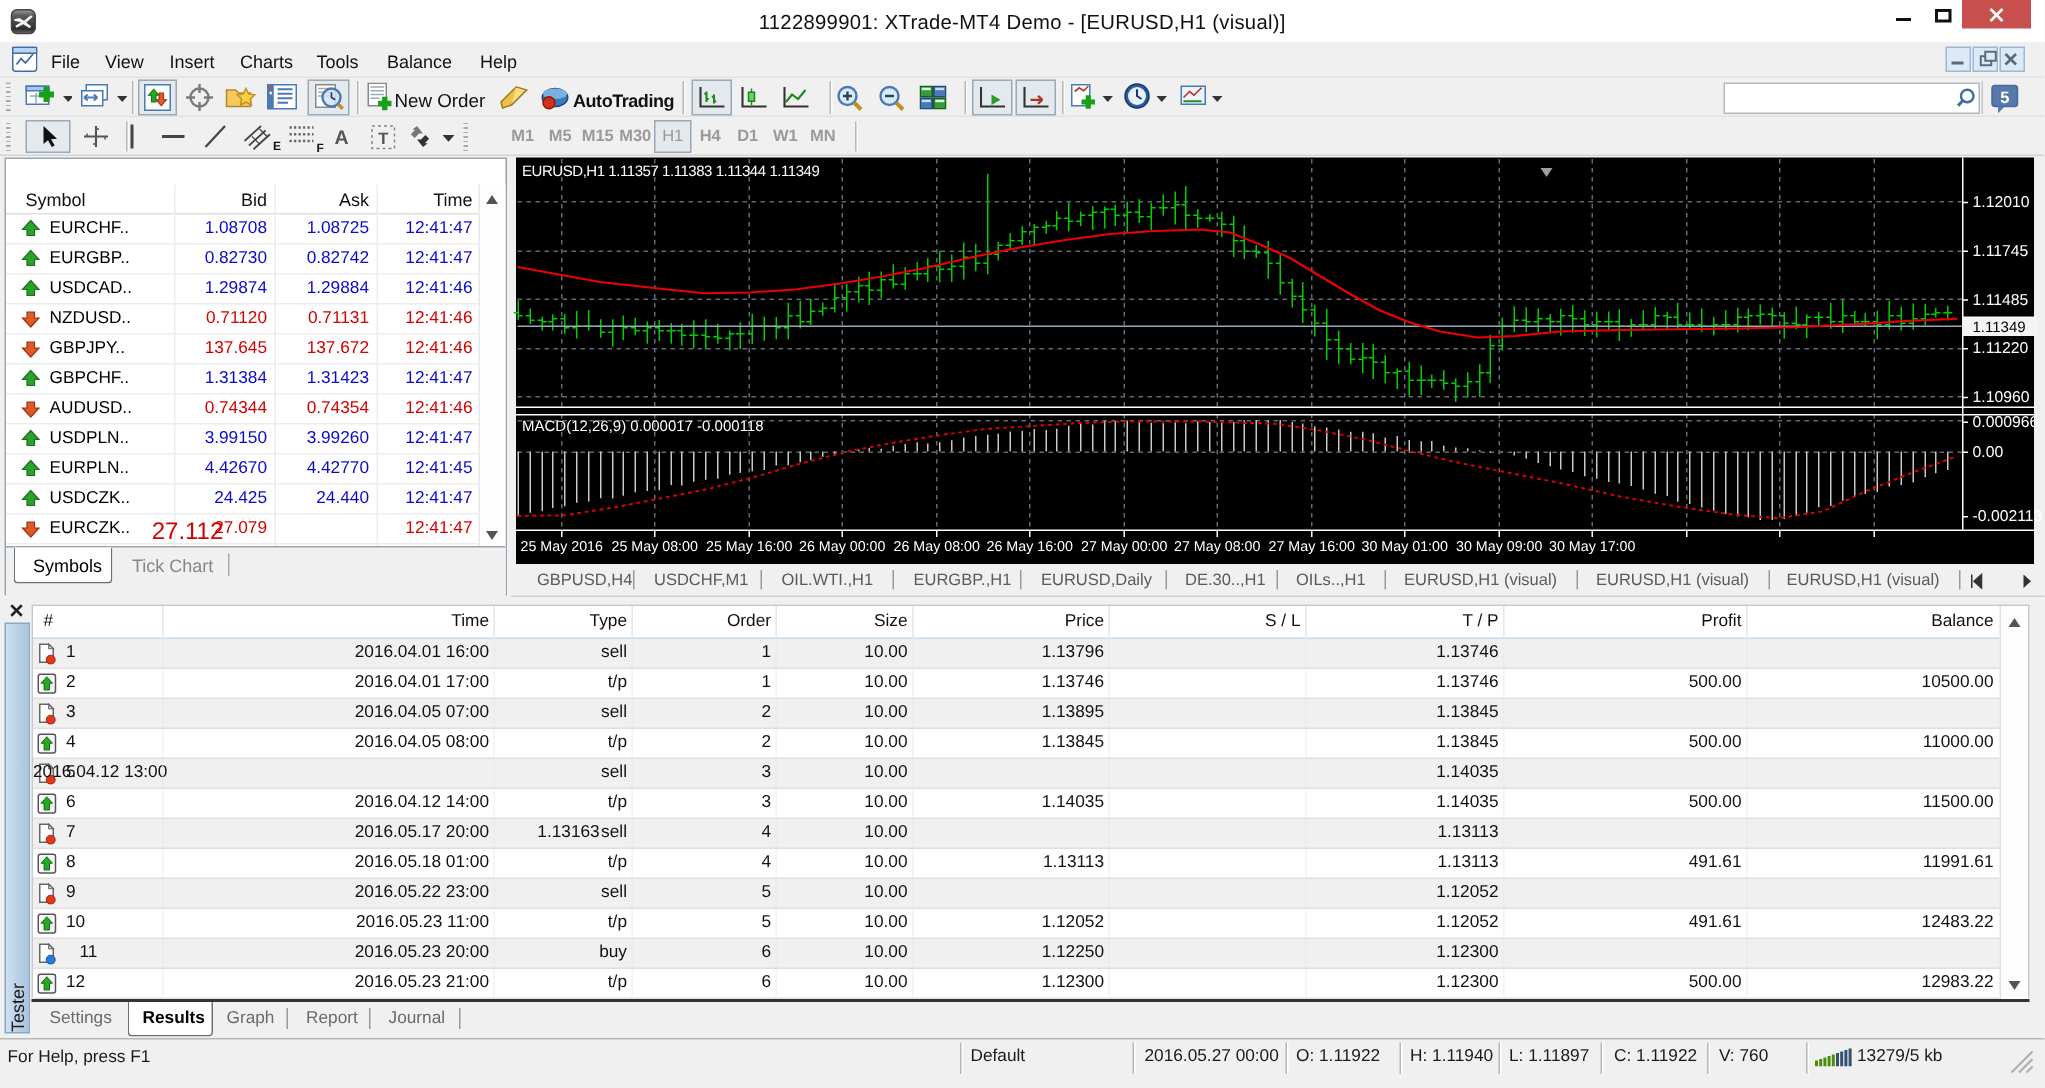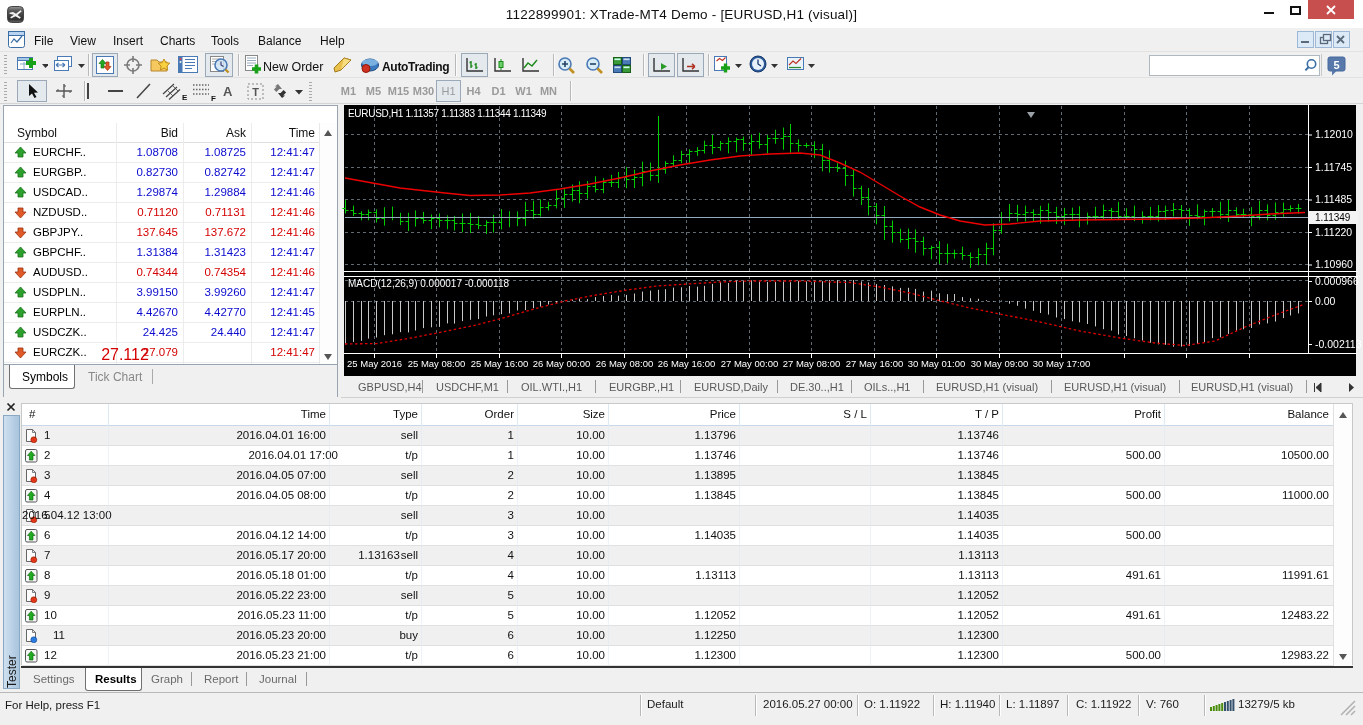--- a/index.html
+++ b/index.html
@@ -522,21 +522,21 @@
 <div class="tx" style="left:0;top:25px;width:583px;text-align:right;font-size:11.5px;color:#111">10.00</div>
 <div class="tx" style="left:0;top:25px;width:714px;text-align:right;font-size:11.5px;color:#111">1.13796</div>
 <div class="tx" style="left:0;top:25px;width:977px;text-align:right;font-size:11.5px;color:#111">1.13746</div>
 <div class="abs" style="left:0;top:41px;width:1330px;height:1px;background:#e0e0e0"></div>
 <div class="abs" style="left:0;top:42px;width:1330px;height:20px;background:#ffffff"></div>
 <svg class="abs" style="left:2px;top:44px" width="14" height="15" viewBox="0 0 14 15">
  <rect x="1.5" y="1.5" width="11.5" height="12.5" rx="1.5" fill="#f6f6f6" stroke="#555"></rect>
  <path d="M7.2 3.2 L11 7.5 H9 V12 H5.4 V7.5 H3.4 Z" fill="#22aa22" stroke="#0a600a" stroke-width="0.6"></path>
 </svg>
 <div class="tx" style="left:22px;top:45px;font-size:11.5px;color:#111">2</div>
-<div class="tx" style="left:12px;top:45px;width:304px;text-align:right;font-size:11.5px;color:#111">2016.04.01 17:00</div>
+<div class="tx" style="left:0;top:45px;width:304px;text-align:right;font-size:11.5px;color:#111">2016.04.01 17:00</div>
 <div class="tx" style="left:0;top:45px;width:396px;text-align:right;font-size:11.5px;color:#111">t/p</div>
 <div class="tx" style="left:0;top:45px;width:492px;text-align:right;font-size:11.5px;color:#111">1</div>
 <div class="tx" style="left:0;top:45px;width:583px;text-align:right;font-size:11.5px;color:#111">10.00</div>
 <div class="tx" style="left:0;top:45px;width:714px;text-align:right;font-size:11.5px;color:#111">1.13746</div>
 <div class="tx" style="left:0;top:45px;width:977px;text-align:right;font-size:11.5px;color:#111">1.13746</div>
 <div class="tx" style="left:0;top:45px;width:1139px;text-align:right;font-size:11.5px;color:#111">500.00</div>
 <div class="tx" style="left:0;top:45px;width:1307px;text-align:right;font-size:11.5px;color:#111">10500.00</div>
 <div class="abs" style="left:0;top:61px;width:1330px;height:1px;background:#e0e0e0"></div>
 <div class="abs" style="left:0;top:62px;width:1330px;height:20px;background:#f0f0f0"></div>
 <svg class="abs" style="left:2px;top:64px" width="14" height="15" viewBox="0 0 14 15">
@@ -586,20 +586,21 @@
  <path d="M7.2 3.2 L11 7.5 H9 V12 H5.4 V7.5 H3.4 Z" fill="#22aa22" stroke="#0a600a" stroke-width="0.6"></path>
 </svg>
 <div class="tx" style="left:22px;top:125px;font-size:11.5px;color:#111">6</div>
 <div class="tx" style="left:0;top:125px;width:304px;text-align:right;font-size:11.5px;color:#111">2016.04.12 14:00</div>
 <div class="tx" style="left:0;top:125px;width:396px;text-align:right;font-size:11.5px;color:#111">t/p</div>
 <div class="tx" style="left:0;top:125px;width:492px;text-align:right;font-size:11.5px;color:#111">3</div>
 <div class="tx" style="left:0;top:125px;width:583px;text-align:right;font-size:11.5px;color:#111">10.00</div>
 <div class="tx" style="left:0;top:125px;width:714px;text-align:right;font-size:11.5px;color:#111">1.14035</div>
 <div class="tx" style="left:0;top:125px;width:977px;text-align:right;font-size:11.5px;color:#111">1.14035</div>
 <div class="tx" style="left:0;top:125px;width:1139px;text-align:right;font-size:11.5px;color:#111">500.00</div>
+<div class="tx" style="left:0;top:125px;width:1307px;text-align:right;font-size:11.5px;color:#111">11500.00</div>
 <div class="abs" style="left:0;top:141px;width:1330px;height:1px;background:#e0e0e0"></div>
 <div class="abs" style="left:0;top:142px;width:1330px;height:20px;background:#f0f0f0"></div>
 <svg class="abs" style="left:2px;top:144px" width="14" height="15" viewBox="0 0 14 15">
  <path d="M2.5 1.5 H8.5 L11.5 4.5 V13.5 H2.5 Z" fill="#fdfdfd" stroke="#666"></path>
  <path d="M8.5 1.5 L8.5 4.5 L11.5 4.5 Z" fill="#eee" stroke="#666" stroke-width="0.8"></path>
  <circle cx="9.8" cy="11.8" r="3" fill="#e03818" stroke="#902008" stroke-width="0.6"></circle>
 </svg>
 <div class="tx" style="left:22px;top:145px;font-size:11.5px;color:#111">7</div>
 <div class="tx" style="left:0;top:145px;width:304px;text-align:right;font-size:11.5px;color:#111">2016.05.17 20:00</div>
 <div class="tx" style="left:0;top:145px;width:396px;text-align:right;font-size:11.5px;color:#111">sell</div>

